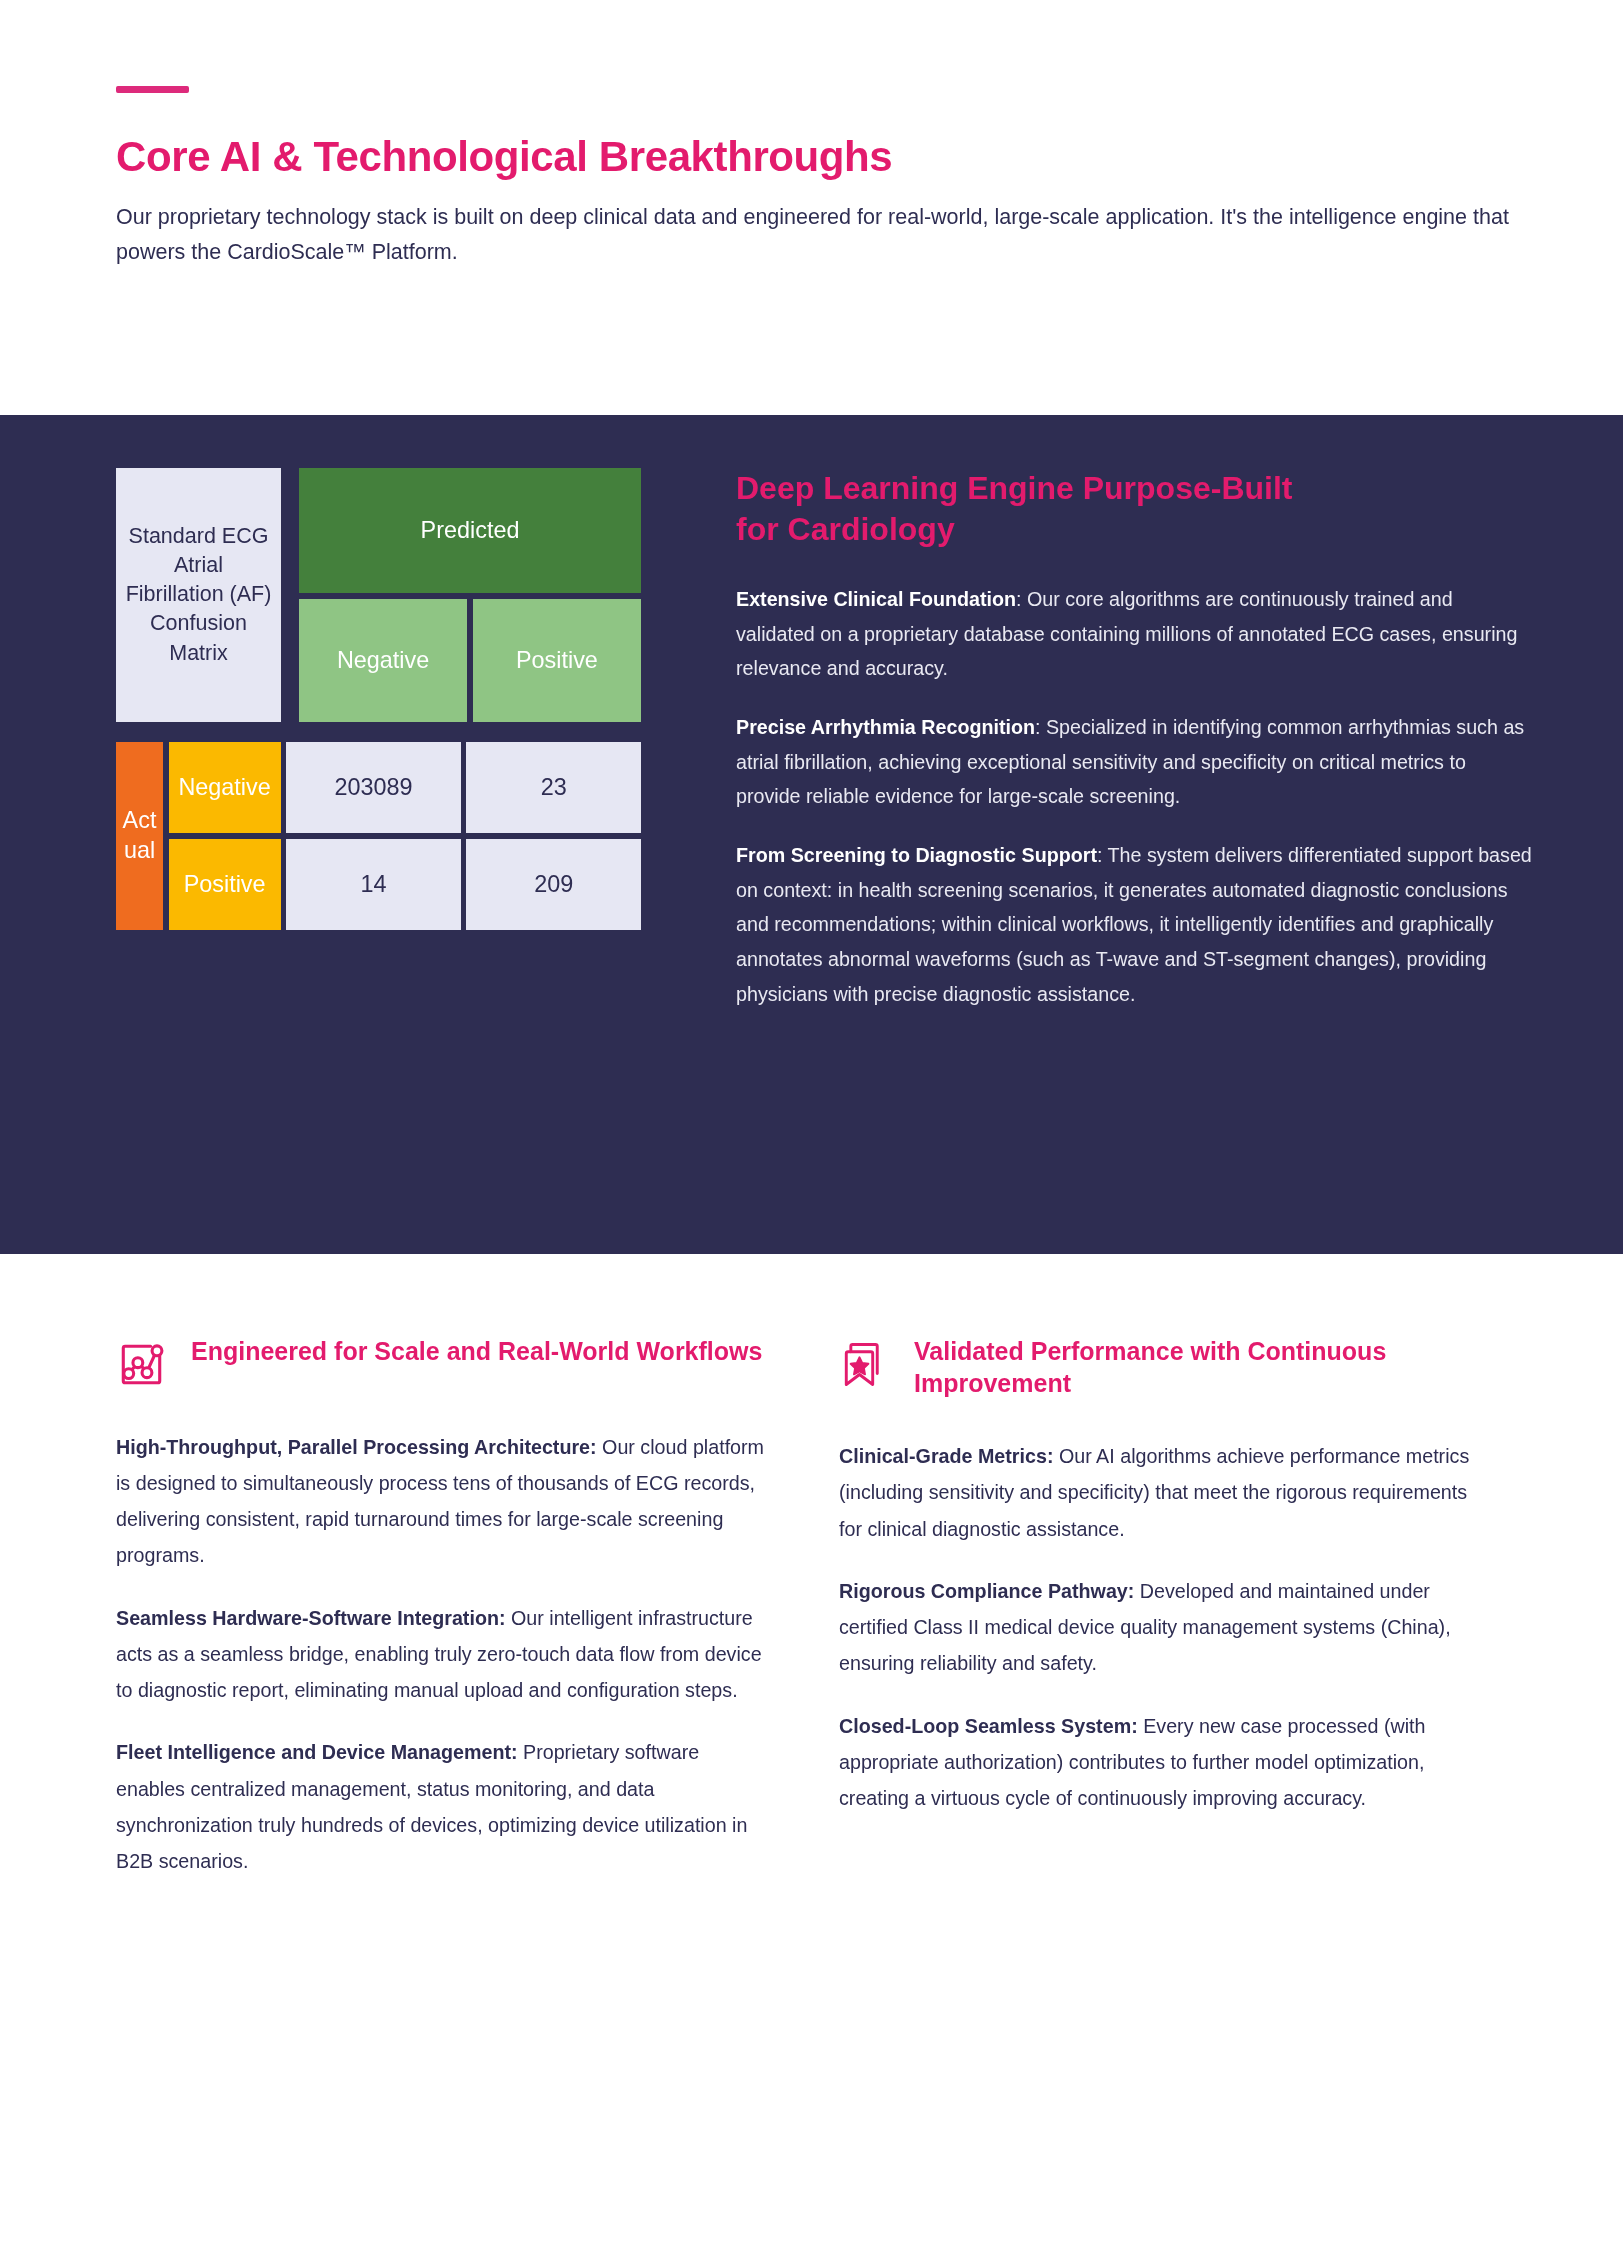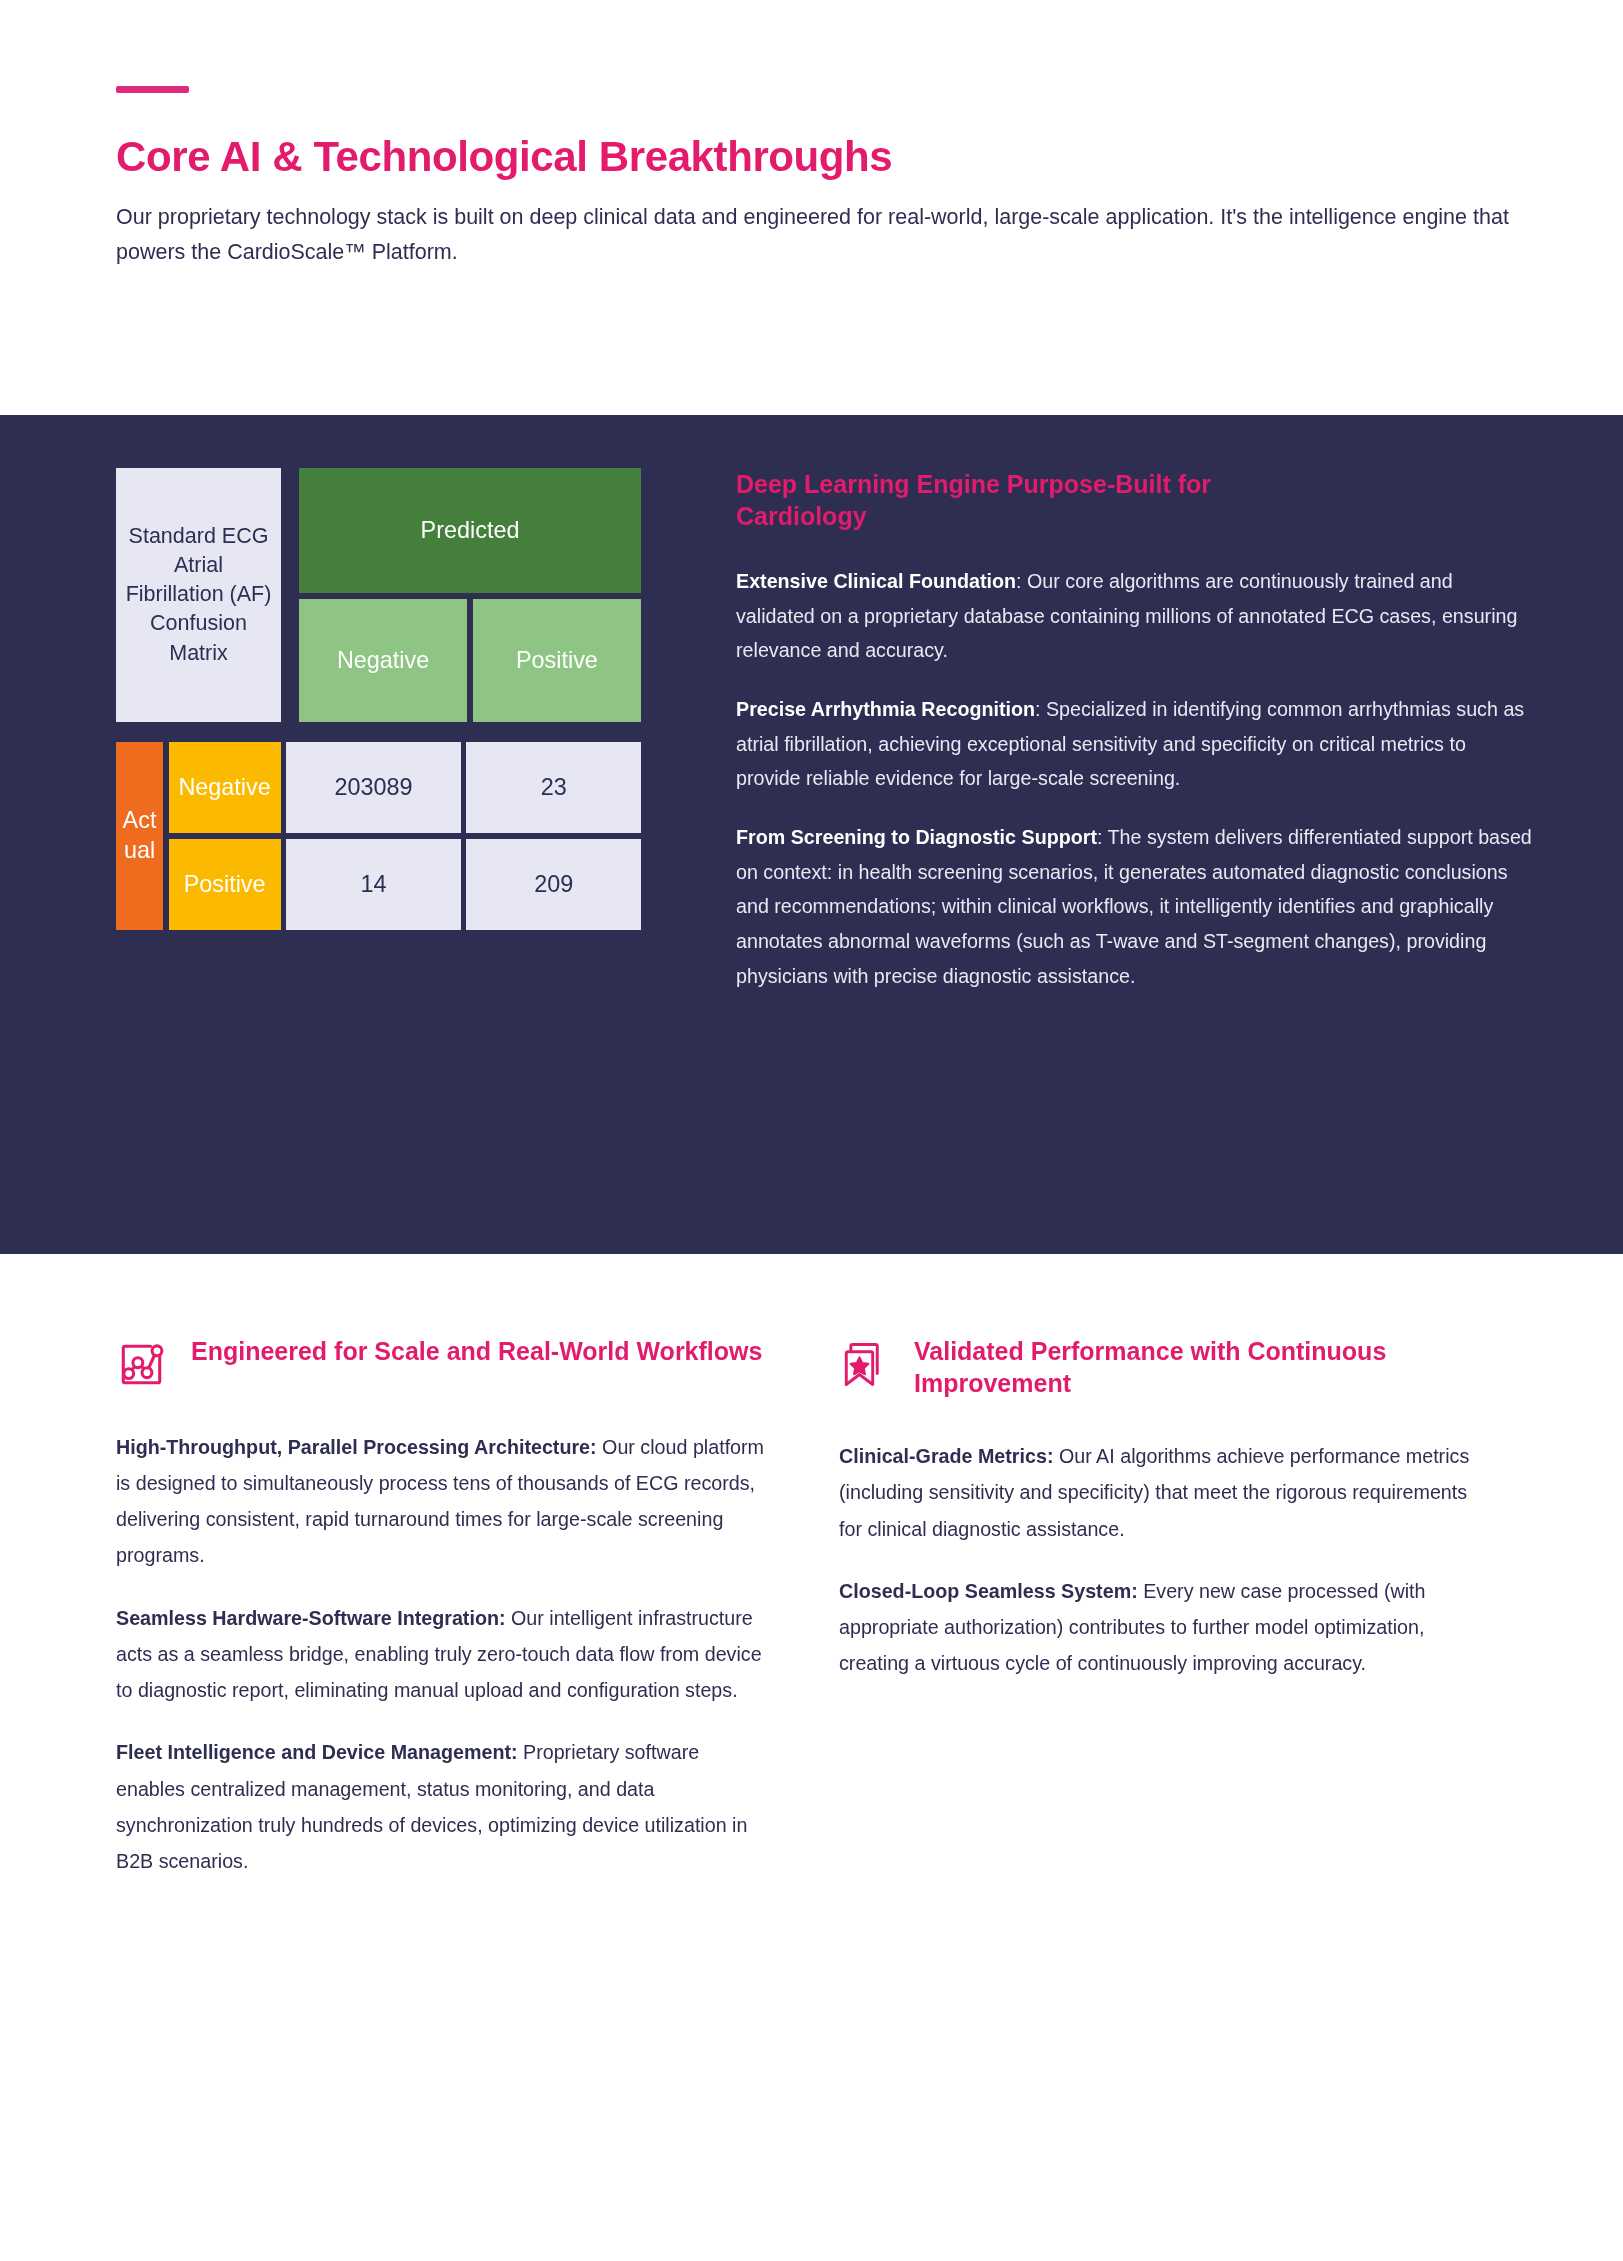--- a/index.html
+++ b/index.html
@@ -66,21 +66,21 @@
     width:112px; flex:0 0 112px; background:#fbb900; color:#ffffff;
     font-size:23.4px; display:flex; align-items:center; justify-content:center;
   }
   .m-cell {
     flex:1; background:#e6e7f3; color:#2e2d52; font-size:23.4px;
     display:flex; align-items:center; justify-content:center;text-align:center;
   }
   
   .band-text { flex:1; padding-left:95px; }
   .band-heading {
-    font-size:25px; font-weight:bold; color:#e31b6d;
+    font-size:32px; font-weight:bold; color:#e31b6d;
     line-height:1.28; margin:0 0 32px 0; max-width:581px;
   }
   .band-para {
     font-size:19.7px; color:#e9e9f2; line-height:1.76;
     margin:0 0 24px 0; max-width:834px;
   }
   .band-para b { color:#ffffff; font-weight:bold; }
   
   .bottom {
     position:absolute; left:0; top:1254px; width:1624px;
@@ -188,18 +188,21 @@
           <path d="M8 16 a2 2 0 0 1 2 -2 H35 a2 2 0 0 1 2 2 V50 L22.5 39 L8 50 Z"></path>
           <path d="M22.5 20 l3 6.2 6.8 1 -4.9 4.8 1.2 6.8 -6.1 -3.2 -6.1 3.2 1.2 -6.8 -4.9 -4.8 6.8 -1 Z" fill="#e31b6d" stroke-width="2"></path>
         </svg>
       </span>
       <h3 class="col-title">Validated Performance with Continuous Improvement</h3>
     </div>
     <p class="col-para">
       <b>Clinical-Grade Metrics:</b><span> Our AI algorithms achieve performance metrics (including sensitivity and specificity) that meet the rigorous requirements for clinical diagnostic assistance.</span>
     </p>
     <p class="col-para">
+      <b>Rigorous Compliance Pathway:</b><span> Developed and maintained under certified Class II medical device quality management systems (China), ensuring reliability and safety.</span>
+    </p>
+    <p class="col-para">
       <b>Closed-Loop Seamless System:</b><span> Every new case processed (with appropriate authorization) contributes to further model optimization, creating a virtuous cycle of continuously improving accuracy.</span>
     </p>
   </div>
 
 </div>
 
 
 </body></html>

